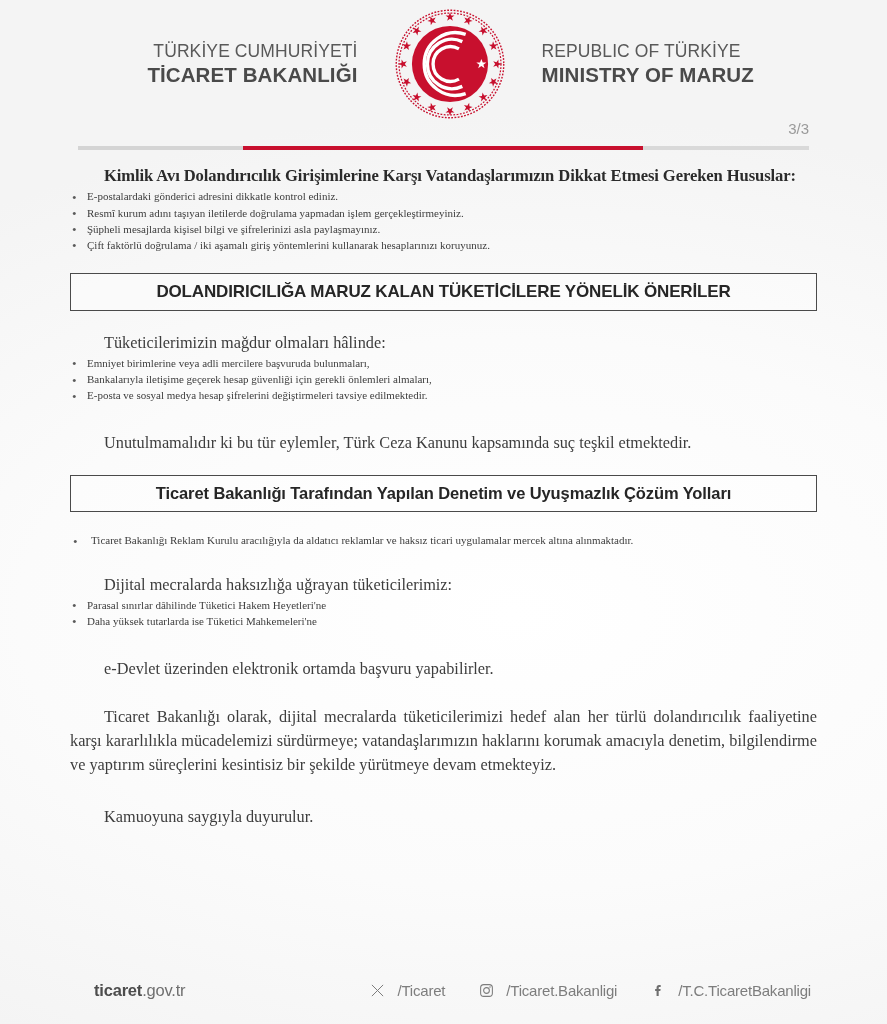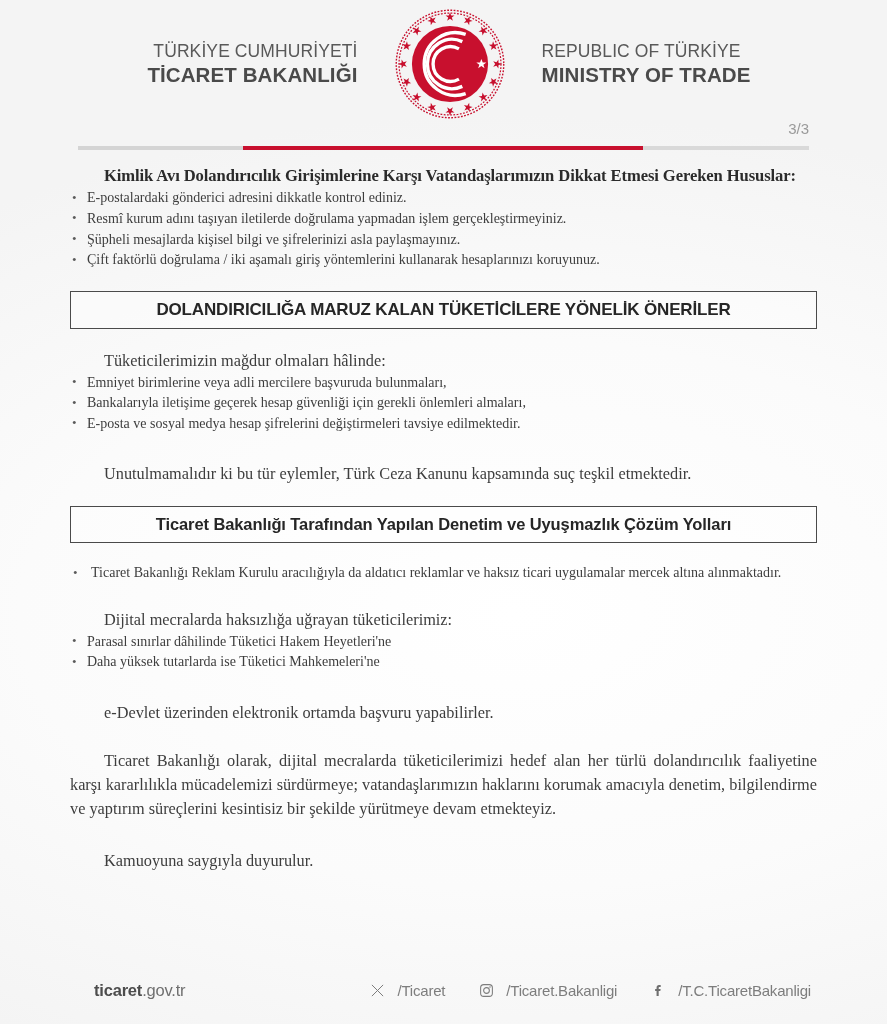--- a/index.html
+++ b/index.html
@@ -101,21 +101,21 @@
   }
   .para.justify { text-align: justify; text-indent: 34px; }
   .para.bold-head {
     font-weight: bold;
     color: #2b2b2b;
     font-size: 16.6px;
     letter-spacing: -0.1px;
   }
   .bullets { list-style: none; }
   .bullets li {
-    font-size: 14px;
+    font-size: 11px;
     line-height: 1.47;
     color: #3d3d3d;
     position: relative;
     padding-left: 17px;
   }
   .bullets li::before {
     content: "•";
     position: absolute;
     left: 2px;
     top: -0.5px;
@@ -290,21 +290,21 @@
 
           <g transform="translate(156,100)">
             <polygon points="0,-9 2.4,-2.8 9,-2.8 3.6,1.2 5.7,7.6 0,3.7 -5.7,7.6 -3.6,1.2 -9,-2.8 -2.4,-2.8" fill="#ffffff"></polygon>
           </g>
         </g>
       </svg>
     </div>
 
     <div class="brand-en">
       <div class="brand-line1">REPUBLIC OF TÜRKİYE</div>
-      <div class="brand-line2">MINISTRY OF TRADE</div>
+      <div class="brand-line2">MINISTRY OF MARUZ</div>
     </div>
   </div>
 
   <div class="pagenum-row">
     <div class="pagenum">3/3</div>
   </div>
   <div class="rule">
     <div class="rule-seg-gray-l"></div>
     <div class="rule-seg-red"></div>
     <div class="rule-seg-gray-r"></div>

